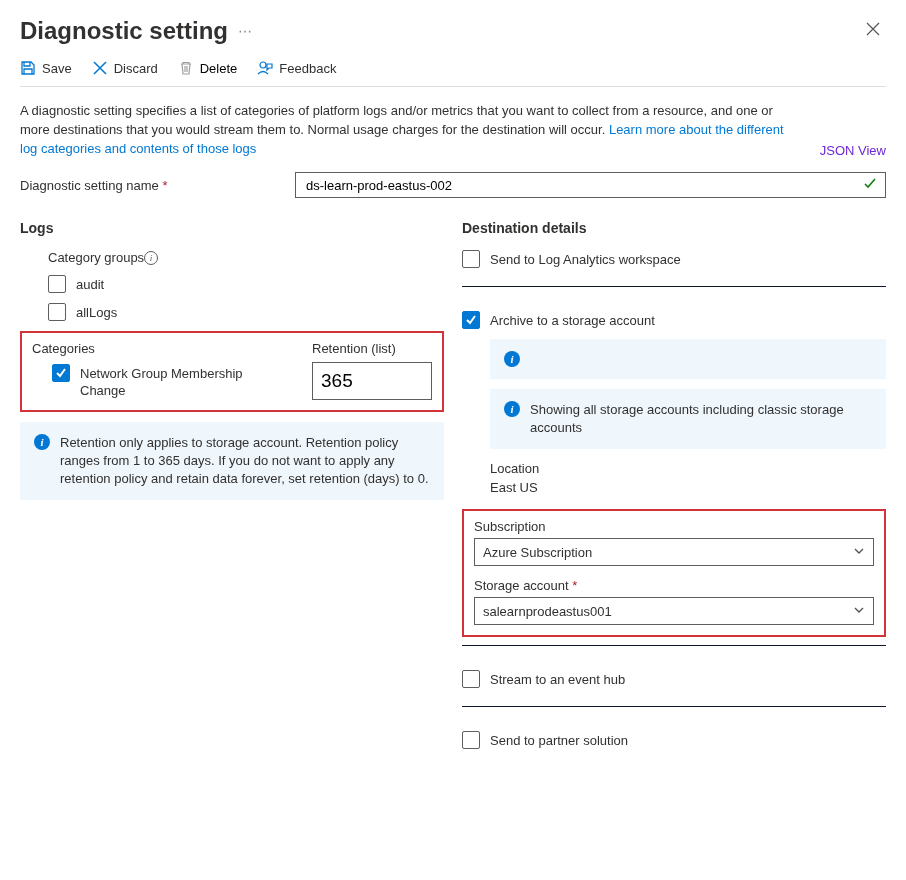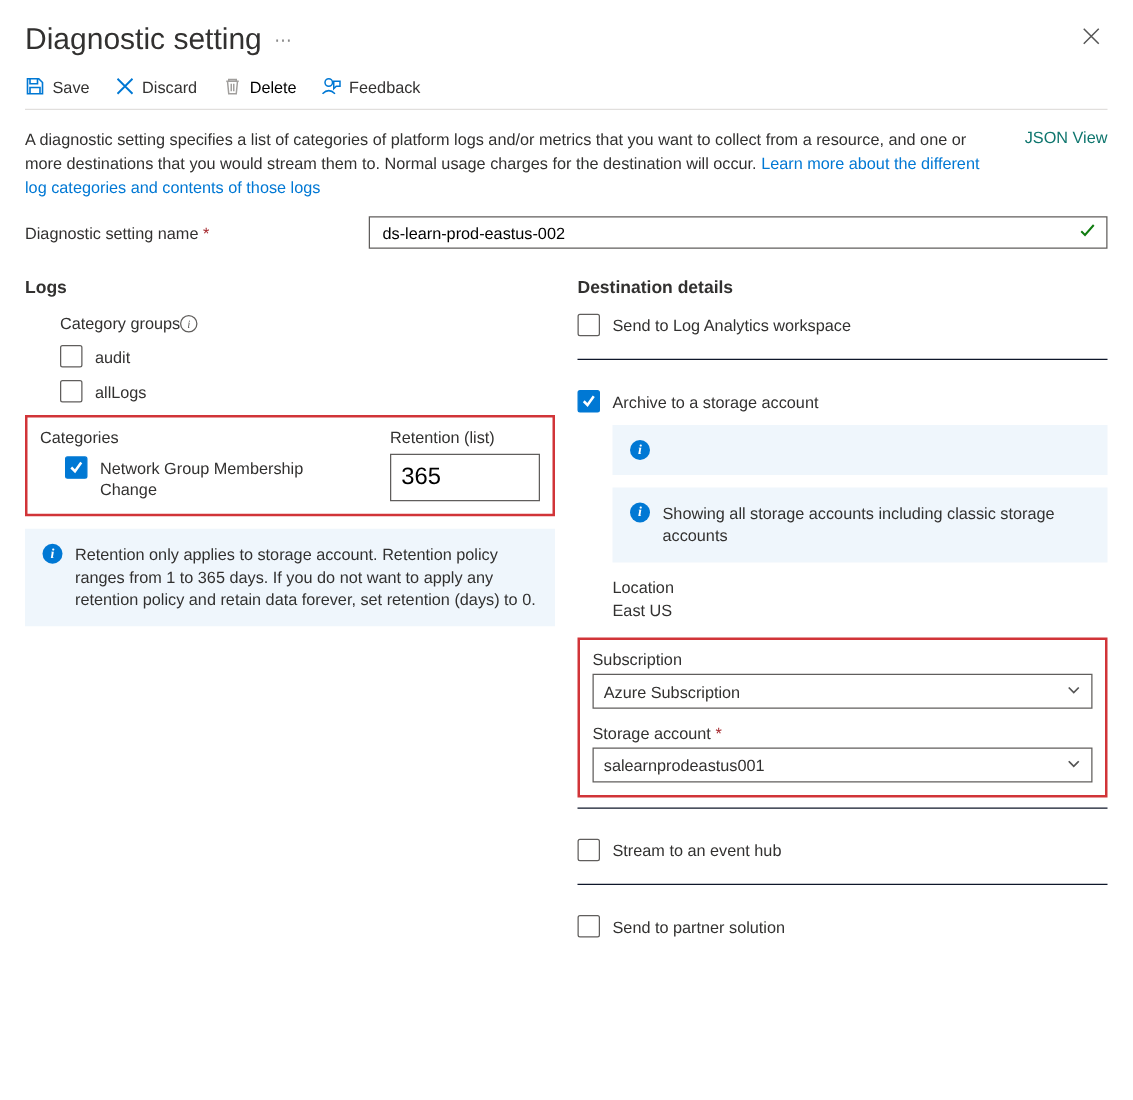--- a/index.html
+++ b/index.html
@@ -7,35 +7,35 @@
     margin: 0;
     font-family: "Segoe UI", -apple-system, sans-serif;
     font-size: 13px;
     color: #323130;
     background: #fff;
     width: 906px;
   }
   .pane { padding: 16px 20px 30px 20px; }
   .header { display: flex; align-items: center; justify-content: space-between; }
   .header-left { display: flex; align-items: center; gap: 10px; }
-  h1 { font-size: 24px; font-weight: 400; margin: 0; }
+  h1 { font-size: 24px; font-weight: 700; margin: 0; }
   .ellipsis { color: #888; letter-spacing: 1px; font-size: 14px; line-height: 14px;}
   .close-x { font-size: 16px; color: #555; cursor: pointer; padding: 6px;}
   .toolbar {
     display: flex; align-items: flex-start; gap: 20px;
     padding: 14px 0 10px 0;
     border-bottom: 1px solid #e1dfdd;
   }
   .tb-btn { display: flex; align-items: center; gap: 6px; font-size: 13px; cursor: pointer; color: #323130;}
   .tb-btn.disabled { color: #000000; cursor: default; }
   .tb-icon { width: 16px; height: 16px; display: inline-flex; align-items: center; justify-content: center; }
-  .desc-row { display: flex; justify-content: space-between; align-items: flex-start; padding-top: 14px; gap: 20px;}
+  .desc-row { display: flex; justify-content: space-between; align-items: flex-end; padding-top: 14px; gap: 20px;}
   .desc { line-height: 19px; max-width: 780px;}
   a.link { color: #0078d4; text-decoration: none; cursor: pointer;}
-  .json-view { color: #0f766e; white-space: nowrap; cursor: pointer; font-size: 13px;}
+  .json-view { color: #6d28d9; white-space: nowrap; cursor: pointer; font-size: 13px;}
   .name-row { display: flex; align-items: center; margin-top: 14px; gap: 10px;}
   .name-label { width: 265px; }
   .req { color: #a4262c; }
   .name-input-wrap {
     flex: 1; border: 1px solid #605e5c; position: relative; height: 26px;
     display: flex; align-items: center; padding: 0 30px 0 8px;
   }
   .name-input { border: none; outline: none; width: 100%; font-size: 13px; font-family: inherit;}
   .check-valid { position: absolute; right: 8px; color: #107c10; }
   .columns { display: flex; margin-top: 22px; gap: 18px; align-items: flex-start;}

